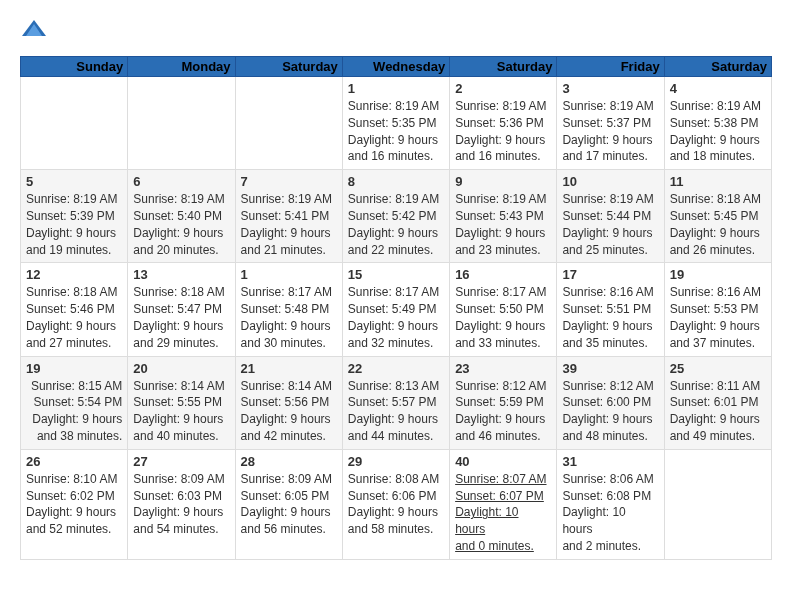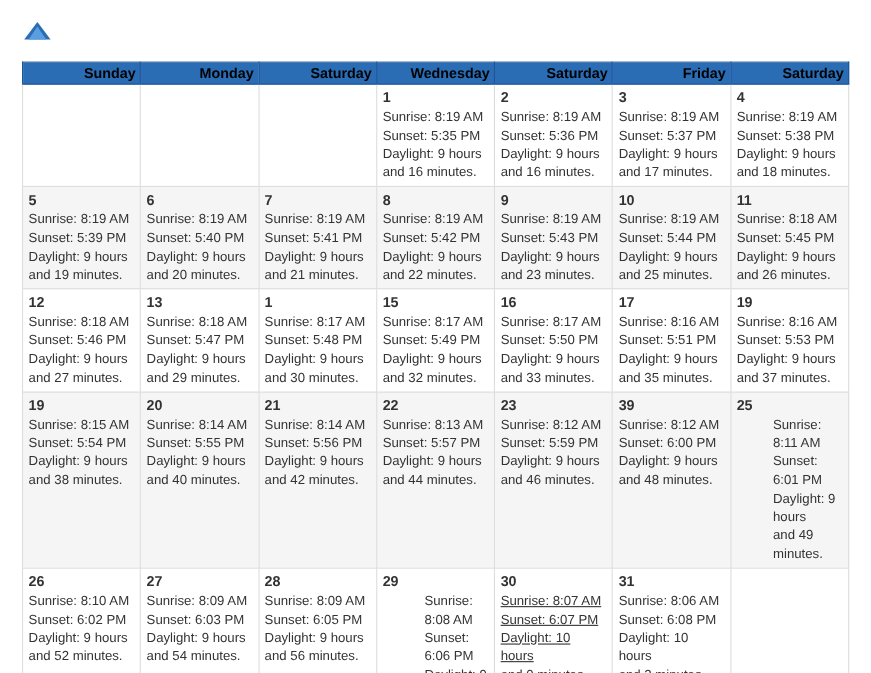--- a/index.html
+++ b/index.html
@@ -263,21 +263,21 @@
             <span class="day-num">19</span>
             <div class="day-info" style="white-space: pre-line;">Sunrise: 8:16 AM
 Sunset: 5:53 PM
 Daylight: 9 hours
 and 37 minutes.</div>
           </td>
         </tr>
         <tr>
           <td>
             <span class="day-num">19</span>
-            <div class="day-info" style="white-space: pre-line;">Sunrise: 8:15 AM
+            <div class="day-info" style="white-space: pre-line; text-align: right;">Sunrise: 8:15 AM
 Sunset: 5:54 PM
 Daylight: 9 hours
 and 38 minutes.</div>
           </td>
           <td>
             <span class="day-num">20</span>
             <div class="day-info" style="white-space: pre-line;">Sunrise: 8:14 AM
 Sunset: 5:55 PM
 Daylight: 9 hours
 and 40 minutes.</div>
@@ -305,21 +305,21 @@
           </td>
           <td>
             <span class="day-num">39</span>
             <div class="day-info" style="white-space: pre-line;">Sunrise: 8:12 AM
 Sunset: 6:00 PM
 Daylight: 9 hours
 and 48 minutes.</div>
           </td>
           <td>
             <span class="day-num">25</span>
-            <div class="day-info" style="white-space: pre-line; margin-left: 33px;">Sunrise: 8:11 AM
+            <div class="day-info" style="white-space: pre-line;">Sunrise: 8:11 AM
 Sunset: 6:01 PM
 Daylight: 9 hours
 and 49 minutes.</div>
           </td>
         </tr>
         <tr>
           <td>
             <span class="day-num">26</span>
             <div class="day-info" style="white-space: pre-line;">Sunrise: 8:10 AM
 Sunset: 6:02 PM
@@ -335,27 +335,27 @@
           </td>
           <td>
             <span class="day-num">28</span>
             <div class="day-info" style="white-space: pre-line;">Sunrise: 8:09 AM
 Sunset: 6:05 PM
 Daylight: 9 hours
 and 56 minutes.</div>
           </td>
           <td>
             <span class="day-num">29</span>
-            <div class="day-info" style="white-space: pre-line; margin-left: 38px;">Sunrise: 8:08 AM
+            <div class="day-info" style="white-space: pre-line;">Sunrise: 8:08 AM
 Sunset: 6:06 PM
 Daylight: 9 hours
 and 58 minutes.</div>
           </td>
           <td>
-            <span class="day-num">30</span>
+            <span class="day-num">40</span>
             <div class="day-info" style="white-space: pre-line; text-decoration: underline;">Sunrise: 8:07 AM
 Sunset: 6:07 PM
 Daylight: 10 hours
 and 0 minutes.</div>
           </td>
           <td>
             <span class="day-num">31</span>
             <div class="day-info" style="white-space: pre-line;">Sunrise: 8:06 AM
 Sunset: 6:08 PM
 Daylight: 10 hours

